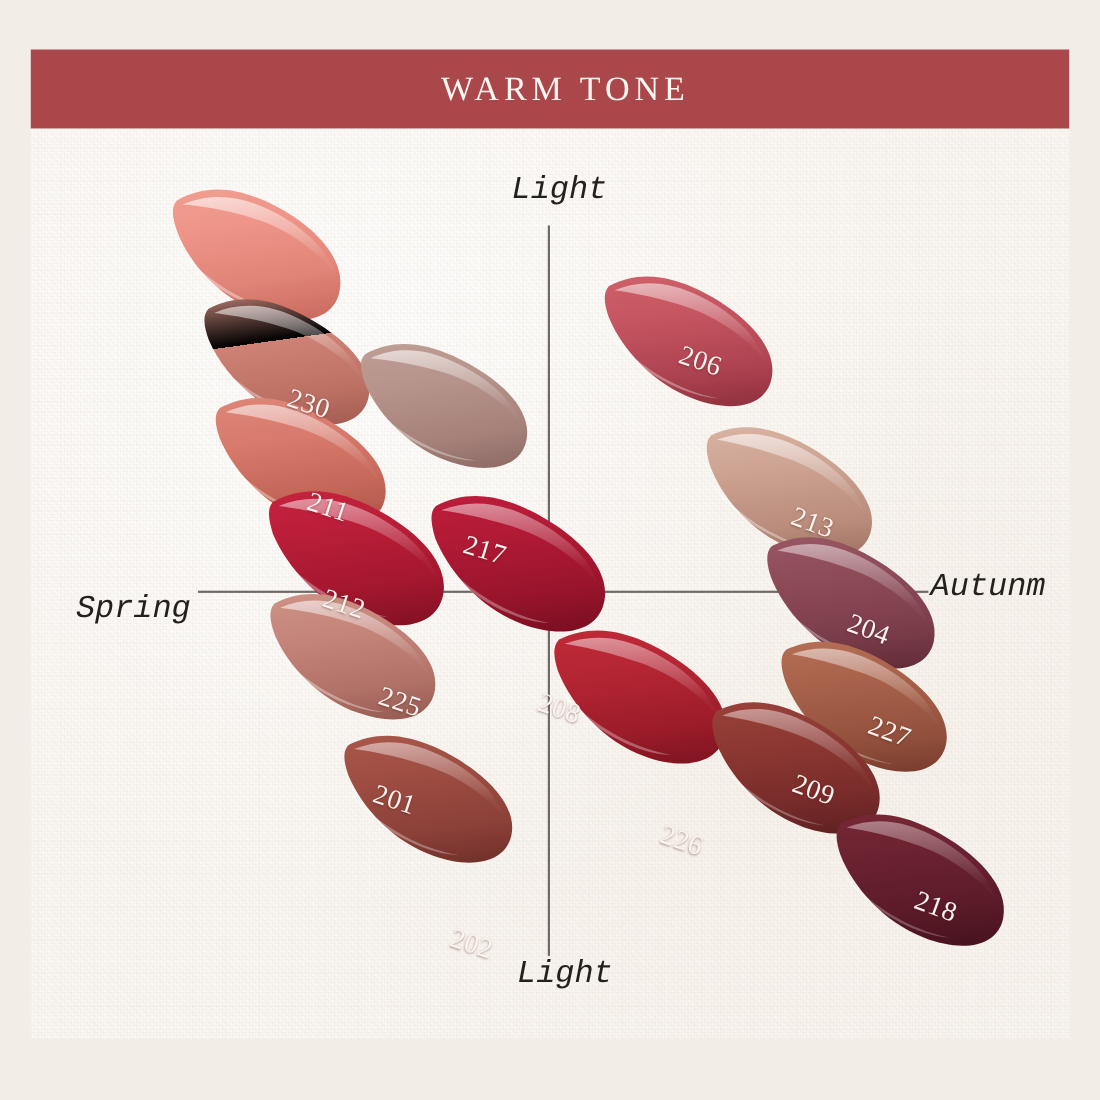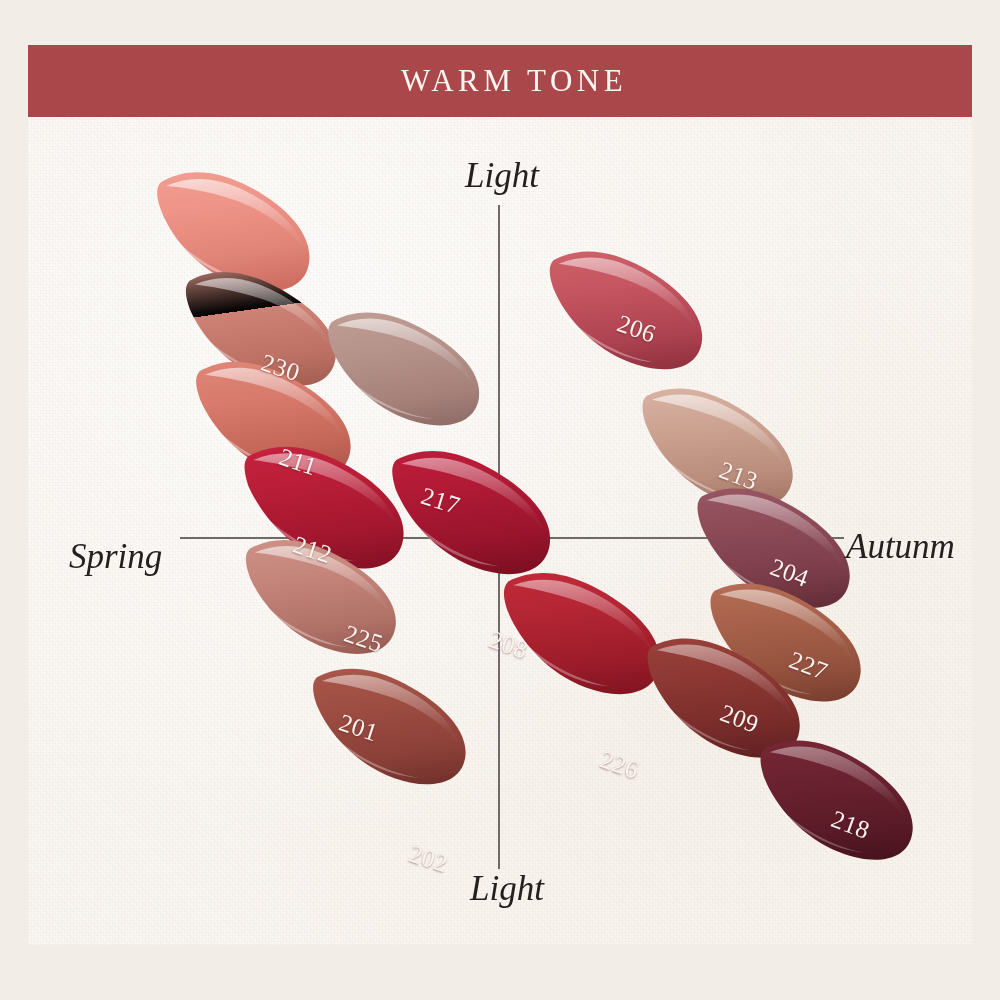--- a/index.html
+++ b/index.html
@@ -76,23 +76,23 @@
   .axis {
     position: absolute;
     background: #6f6a66;
     z-index: 3;
   }
   .axis-v { width: 1.5px; }
   .axis-h { height: 1.5px; }
 
   .axis-label {
     position: absolute;
-    font-family: Liberation Serif, serif;
+    font-family: Liberation Mono, monospace;
     font-style: italic;
-    font-size: 35px;
+    font-size: 29px;
     color: #23201e;
     z-index: 6;
     white-space: nowrap;
   }
 
   
   .swatch {
     position: absolute;
     z-index: 4;
   }
@@ -119,21 +119,21 @@
   </div>
 
   <div class="canvas">
 
     <div class="axis axis-v" style="left:470px; top:88px; height:664px;"></div>
     <div class="axis axis-h" style="left:152px; top:420px; width:664px;"></div>
 
     <div class="axis-label" style="left:437px; top:39px;">Light</div>
     <div class="axis-label" style="left:442px; top:752px;">Light</div>
     <div class="axis-label" style="left:41px; top:420px;">Spring</div>
-    <div class="axis-label" style="left:818px; top:410px;text-align:right;">Autunm</div>
+    <div class="axis-label" style="left:818px; top:400px;text-align:right;">Autunm</div>
 
     <div class="swatch" style="left:115px; top:60px; transform:rotate(18deg);">
       <svg width="180" height="110" viewBox="0 0 180 110">
         <defs>
           <linearGradient id="g230" x1="0" y1="0" x2="0.85" y2="1">
             <stop offset="0%" stop-color="#f0a193"></stop>
             <stop offset="35%" stop-color="#ef9488"></stop>
             <stop offset="70%" stop-color="#e08477"></stop>
             <stop offset="100%" stop-color="#c9685c"></stop>
           </linearGradient>

